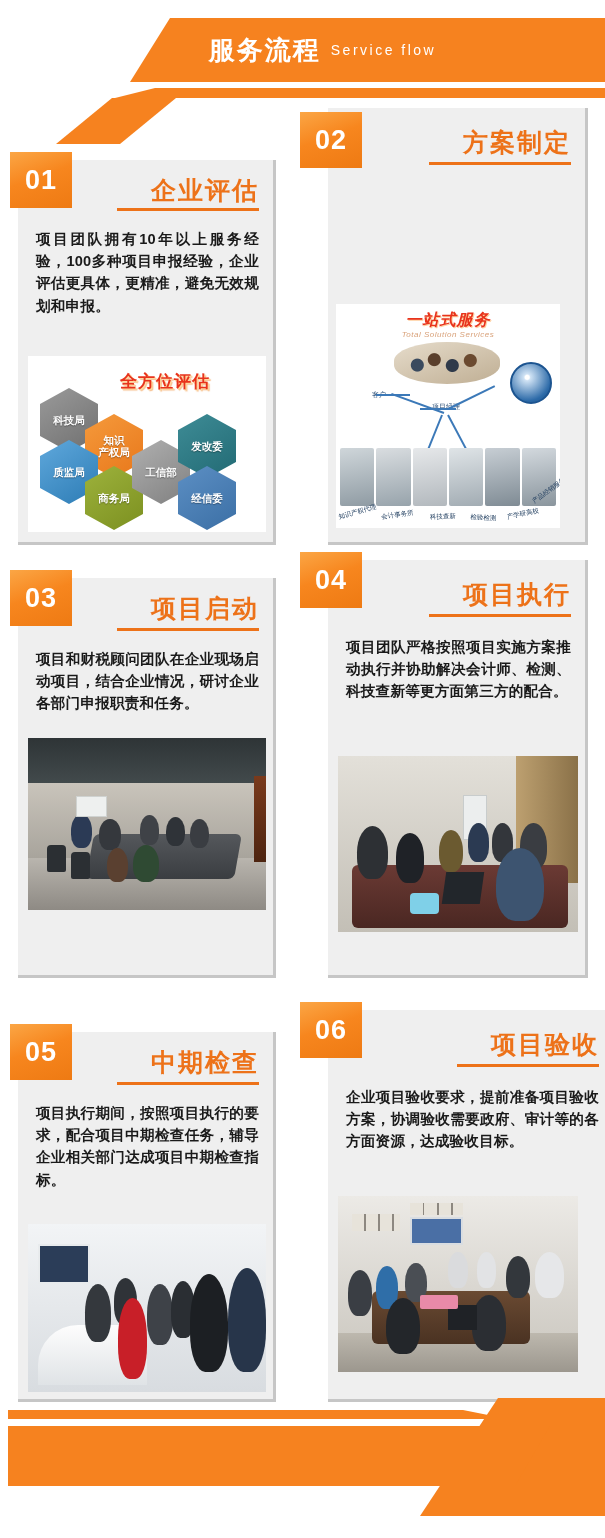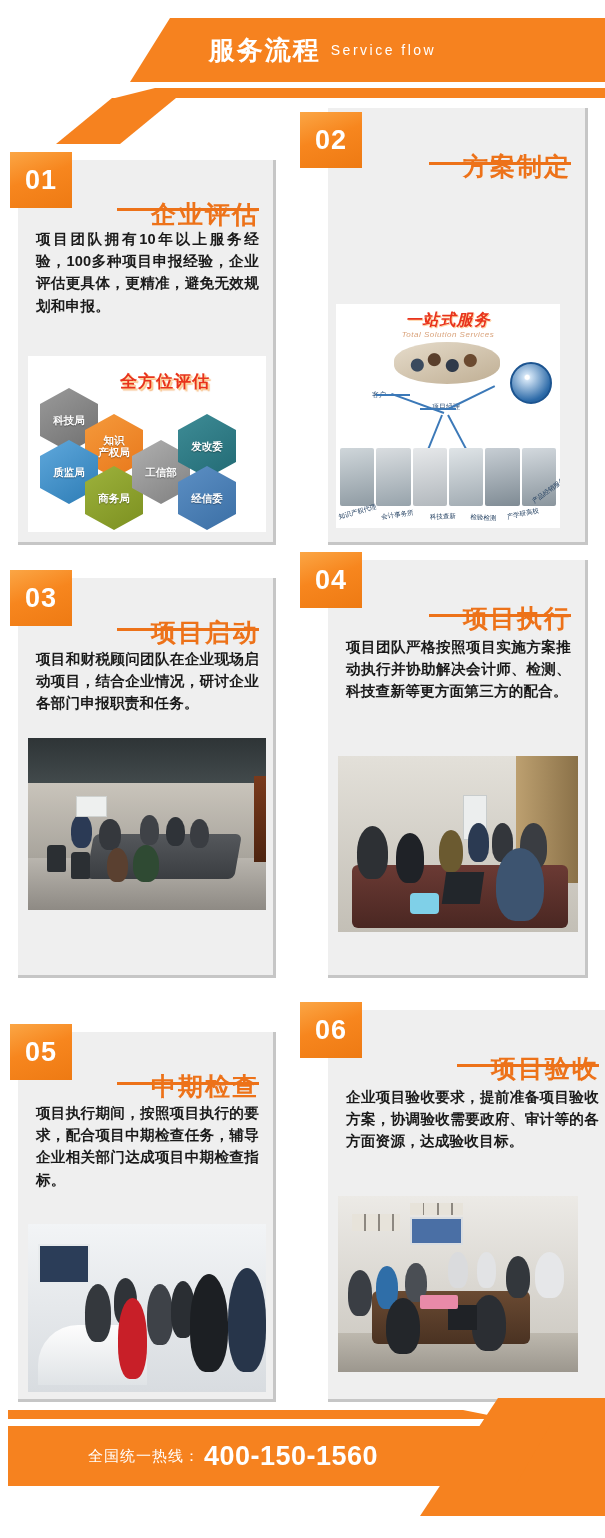--- a/index.html
+++ b/index.html
@@ -60,21 +60,20 @@
   .badge.b2 { left:300px; top:100px;margin-top:12px; }
   .badge.b3 { left:10px;  top:570px; }
   .badge.b4 { left:300px; top:552px; }
   .badge.b5 { left:10px;  top:1024px; }
   .badge.b6 { left:300px; top:1002px; }
 
   .card-title {
     position:absolute; right:14px; text-align:right;
     color:#ED7219; font-size:25px; font-weight:bold; letter-spacing:2px;
     white-space:nowrap;
-    margin-top:24px;
   }
   .card-title.t1 { top:14px; }
   .title-rule {
     position:absolute; height:3px; background:#ED7219;
   }
 
   .card-body {
     position:absolute; left:18px; right:14px;
     color:#1a1a1a; font-size:14.6px; line-height:1.52;
     font-weight:bold; letter-spacing:0.2px; text-align:justify;
@@ -376,17 +375,13 @@
     </div>
   </div>
 </div>
 <div class="badge b6">06</div>
 
 <div class="footer">
   <div class="ft-stripe"></div>
   <div class="ft-diag"></div>
   <div class="ft-bar"></div>
   <div class="ft-bar2"></div>
-  <div class="ft-text">
-    <span class="ft-label">全国统一热线：</span>
-    <span class="ft-phone">400-150-1560</span>
-  </div>
 </div>
 
 </body></html>

